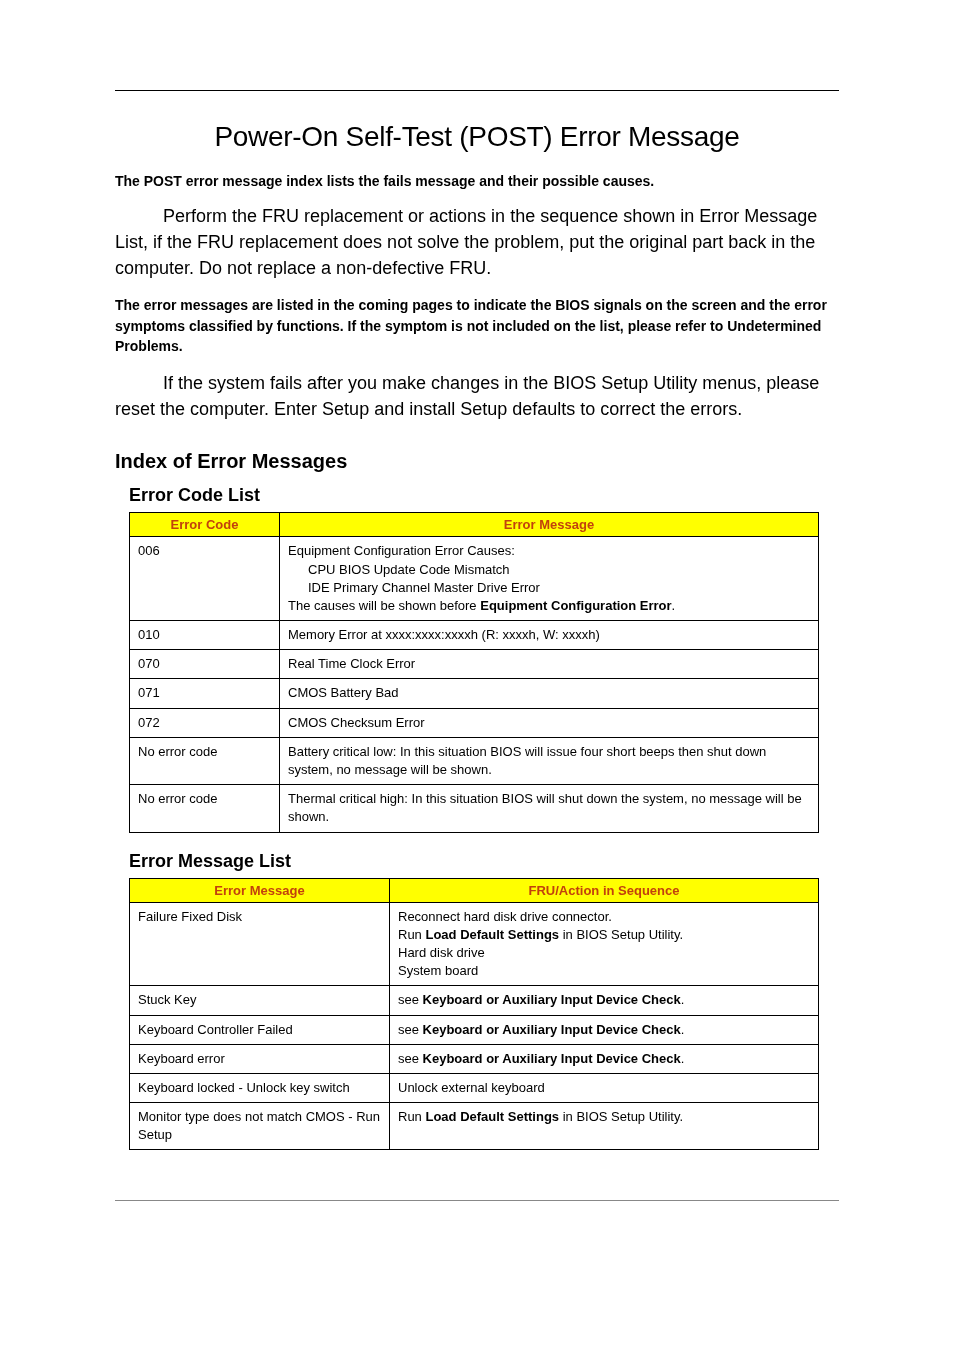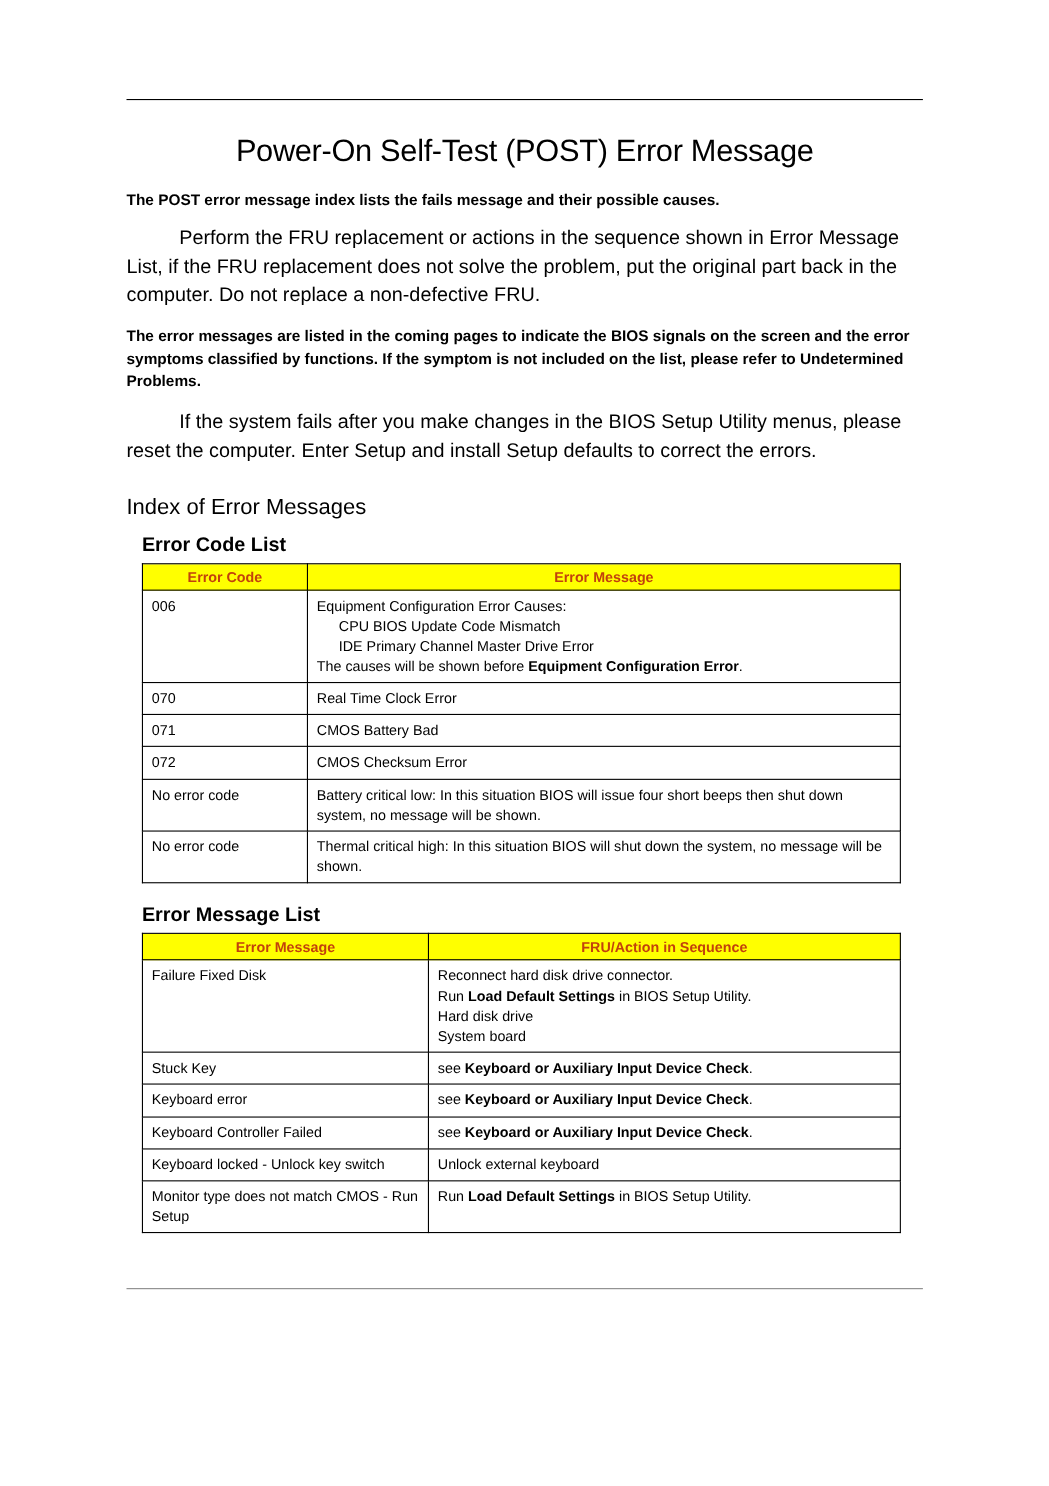--- a/index.html
+++ b/index.html
@@ -11,21 +11,21 @@
     padding: 90px 80px 60px 80px;
   }
   .hr-top { border-top: 1px solid #000; margin: 0 35px 30px 35px; }
   .hr-bottom { border-top: 1px solid #888; margin: 50px 35px 0 35px; }
   .content { padding: 0 35px; }
   h1 { font-size: 28px; font-weight: 400; margin-bottom: 20px; letter-spacing: -0.3px; text-align: center; }
   .intro { font-size: 14px; font-weight: 600; margin-bottom: 14px; }
   .para { font-size: 18px; font-weight: 400; margin-bottom: 14px; line-height: 1.45; }
   .para .indent { display:inline-block; width: 48px; }
   .para-semi { font-size: 14px; font-weight: 600; margin-bottom: 14px; line-height: 1.45; }
-  h2 { font-size: 20px; font-weight: 400; margin-top: 28px; margin-bottom: 12px; }
+  h2 { font-size: 20px; font-weight: 700; margin-top: 28px; margin-bottom: 12px; }
   .tlabel { font-size: 18px; font-weight: 700; margin: 8px 0 6px 14px; }
   table { border-collapse: collapse; width: 690px; margin-left: 14px; margin-bottom: 18px; }
   th { background: #ffff00; font-weight: 700; font-size: 13px; padding: 4px 8px; border: 1px solid #000; color: #c2410c; }
   td { font-size: 13px; padding: 5px 8px; border: 1px solid #000; vertical-align: top; line-height: 1.4; }
   .sub { padding-left: 20px; display: block; }
   b { font-weight: 700; }
 </style>
 </head>
 <body>
 
@@ -58,20 +58,24 @@
       <th>Error Message</th>
     </tr>
     <tr>
       <td>006</td>
       <td>
         <span>Equipment Configuration Error Causes:</span><br>
         <span class="sub">CPU BIOS Update Code Mismatch</span>
         <span class="sub">IDE Primary Channel Master Drive Error</span>
         <span>The causes will be shown before </span><b>Equipment Configuration Error</b><span>.</span>
       </td>
+    </tr>
+    <tr>
+      <td>010</td>
+      <td>Memory Error at xxxx:xxxx:xxxxh (R: xxxxh, W: xxxxh)</td>
     </tr>
     <tr>
       <td>070</td>
       <td>Real Time Clock Error</td>
     </tr>
     <tr>
       <td>071</td>
       <td>CMOS Battery Bad</td>
     </tr>
     <tr>
@@ -107,25 +111,25 @@
         <span>Run </span><b>Load Default Settings</b><span> in BIOS Setup Utility.</span><br>
         <span>Hard disk drive</span><br>
         <span>System board</span>
       </td>
     </tr>
     <tr>
       <td>Stuck Key</td>
       <td><span>see </span><b>Keyboard or Auxiliary Input Device Check</b><span>.</span></td>
     </tr>
     <tr>
-      <td>Keyboard error</td>
+      <td>Keyboard Controller Failed</td>
       <td><span>see </span><b>Keyboard or Auxiliary Input Device Check</b><span>.</span></td>
     </tr>
     <tr>
-      <td>Keyboard Controller Failed</td>
+      <td>Keyboard error</td>
       <td><span>see </span><b>Keyboard or Auxiliary Input Device Check</b><span>.</span></td>
     </tr>
     <tr>
       <td>Keyboard locked - Unlock key switch</td>
       <td>Unlock external keyboard</td>
     </tr>
     <tr>
       <td>Monitor type does not match CMOS - Run Setup</td>
       <td><span>Run </span><b>Load Default Settings</b><span> in BIOS Setup Utility.</span></td>
     </tr>

